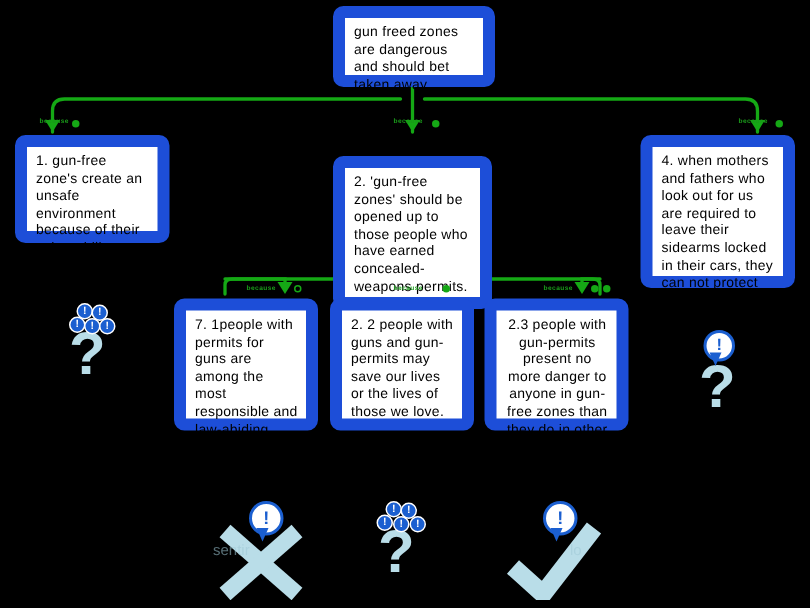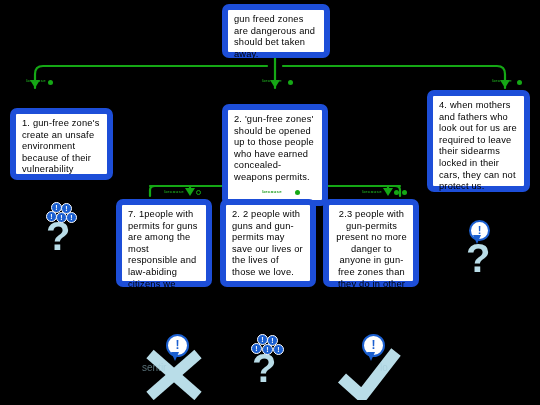--- a/index.html
+++ b/index.html
@@ -7,21 +7,21 @@
     width:540px;height:405px;overflow:hidden;position:relative;
     background:#000000;
     font-family:"Liberation Sans", sans-serif;
   }
   .stage{position:absolute;left:0;top:0;width:540px;height:405px;}
   svg.lines{position:absolute;left:0;top:0;width:540px;height:405px;overflow:visible;}
 
   .node{
     position:absolute;
     background:#ffffff;
-    border:6px solid #1d4ed8;
+    border:8px solid #1d4ed8;
     border-radius:7px;
     box-sizing:border-box;
     color:#000000;
     font-size:9.3px;
     line-height:11.6px;
     padding:4px 5px 4px 6px;
     letter-spacing:0.02em;
   }
 
   .conn-label{
@@ -125,21 +125,21 @@
 
   <div class="conn-label" style="left:6px;top:78px;width:40px;">because</div>
   <div class="dot" style="left:48px;top:80px;"></div>
 
   <div class="conn-label" style="left:242px;top:78px;width:40px;">because</div>
   <div class="dot" style="left:288px;top:80px;"></div>
 
   <div class="conn-label" style="left:472px;top:78px;width:40px;">because</div>
   <div class="dot" style="left:517px;top:80px;"></div>
 
-  <div class="node" style="left:10px;top:90px;width:103px;height:72px;margin-top:18px;">
+  <div class="node" style="left:10px;top:90px;width:103px;height:72px;">
     <span>1. gun-free zone's create an unsafe environment because of their vulnerability</span>
   </div>
 
   <div class="node" style="left:222px;top:104px;width:106px;height:102px;">
     <span>2. 'gun-free zones' should be opened up to those people who have earned concealed-weapons permits.</span>
   </div>
 
   <div class="node" style="left:427px;top:90px;width:103px;height:102px;">
     <span>4. when mothers and fathers who look out for us are required to leave their sidearms locked in their cars, they can not protect us.</span>
   </div>

